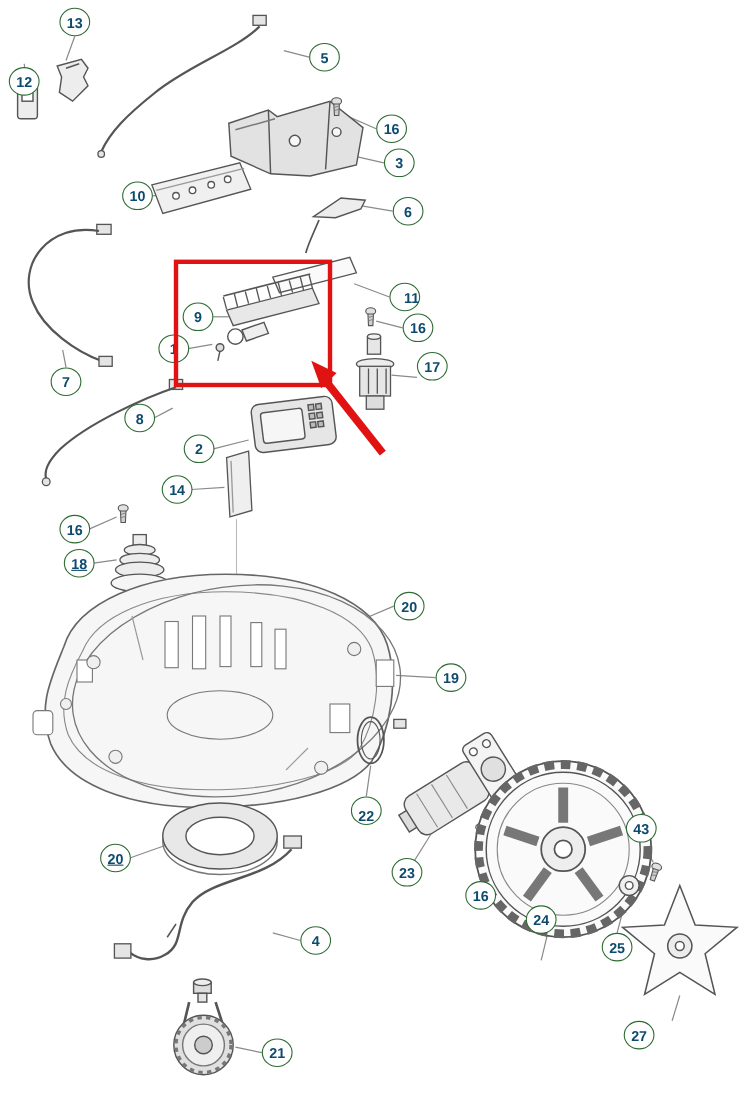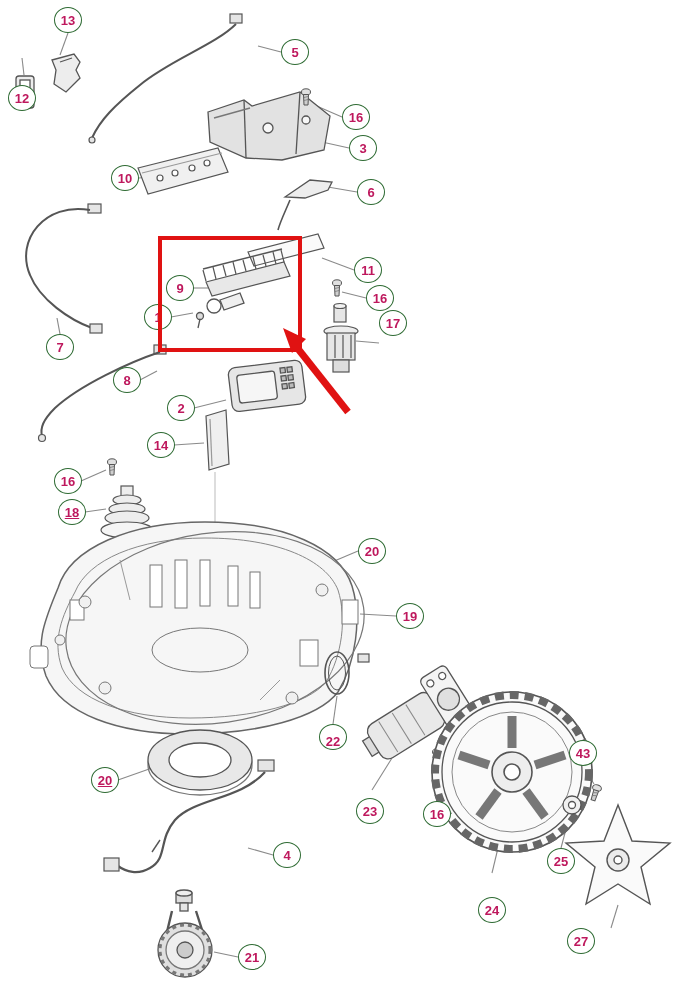--- a/index.html
+++ b/index.html
@@ -3,21 +3,21 @@
 <meta charset="utf-8">
 <style>
   html,body{margin:0;padding:0;background:#ffffff;}
   body{font-family:"Liberation Sans", sans-serif;}
   .stage{position:relative;width:674px;height:1000px;background:#fff;overflow:hidden;}
   .stage svg{position:absolute;left:0;top:0;}
   .callout{
     position:absolute;width:28px;height:26px;margin-left:-14px;margin-top:-13px;
     border:1.8px solid #2e6b33;border-radius:50%;background:#ffffff;
     display:flex;align-items:center;justify-content:center;
-    font-weight:bold;font-size:13px;color:#be185d;box-sizing:border-box;
+    font-weight:bold;font-size:13px;color:#0c4a6e;box-sizing:border-box;
     z-index:5;
   }
 </style>
 </head>
 <body>
 
 <div class="stage">
 
   <svg width="674" height="1000" viewBox="0 0 674 1000">
     <defs>
@@ -288,51 +288,51 @@
   <svg width="674" height="1000" viewBox="0 0 674 1000" style="z-index:6;pointer-events:none;">
     <rect x="160" y="238" width="140" height="112" fill="none" stroke="#e01212" stroke-width="4"></rect>
     <line x1="348" y1="412" x2="295" y2="345" stroke="#e01212" stroke-width="7"></line>
     <polygon points="283,328 306,339 292,353" fill="#e01212"></polygon>
   </svg>
 
   <div id="callout-layer">
       <div class="callout" style="left: 68px; top: 20px;">
         <span>13</span>
       </div>
-      <div class="callout" style="left: 22px; top: 61px; margin-top: 24px;">
+      <div class="callout" style="left: 22px; top: 37px; margin-top: 24px;">
         <span>12</span>
       </div>
       <div class="callout" style="left: 295px; top: 52px;">
         <span>5</span>
       </div>
       <div class="callout" style="left: 356px; top: 117px;">
         <span>16</span>
       </div>
       <div class="callout" style="left: 363px; top: 148px;">
         <span>3</span>
       </div>
       <div class="callout" style="left: 125px; top: 178px;">
         <span>10</span>
       </div>
       <div class="callout" style="left: 371px; top: 192px;">
         <span>6</span>
       </div>
-      <div class="callout" style="left: 368px; top: 270px;">
+      <div class="callout" style="left: 368px; top: 270px; justify-content: flex-end;">
         <span>11</span>
       </div>
       <div class="callout" style="left: 380px; top: 298px;">
         <span>16</span>
       </div>
       <div class="callout" style="left: 180px; top: 288px;">
         <span>9</span>
       </div>
       <div class="callout" style="left: 158px; top: 317px;">
         <span>1</span>
       </div>
-      <div class="callout" style="left: 393px; top: 323px;">
+      <div class="callout" style="left: 393px; top: 333px;">
         <span>17</span>
       </div>
       <div class="callout" style="left: 60px; top: 347px;">
         <span>7</span>
       </div>
       <div class="callout" style="left: 127px; top: 380px;">
         <span>8</span>
       </div>
       <div class="callout" style="left: 181px; top: 408px;">
         <span>2</span>
@@ -351,33 +351,33 @@
       </div>
       <div class="callout" style="left: 410px; top: 616px;">
         <span>19</span>
       </div>
       <div class="callout" style="left: 333px; top: 737px; align-items: flex-end;">
         <span>22</span>
       </div>
       <div class="callout" style="left: 105px; top: 780px; text-decoration: underline;">
         <span>20</span>
       </div>
-      <div class="callout" style="left: 370px; top: 811px;">
+      <div class="callout" style="left: 370px; top: 793px;">
         <span>23</span>
       </div>
       <div class="callout" style="left: 437px; top: 814px;">
         <span>16</span>
       </div>
       <div class="callout" style="left: 583px; top: 753px;">
         <span>43</span>
       </div>
       <div class="callout" style="left: 561px; top: 861px;">
         <span>25</span>
       </div>
-      <div class="callout" style="left: 492px; top: 910px;">
+      <div class="callout" style="left: 492px; top: 836px;">
         <span>24</span>
       </div>
       <div class="callout" style="left: 287px; top: 855px;">
         <span>4</span>
       </div>
       <div class="callout" style="left: 252px; top: 957px;">
         <span>21</span>
       </div>
       <div class="callout" style="left: 581px; top: 941px;">
         <span>27</span>

